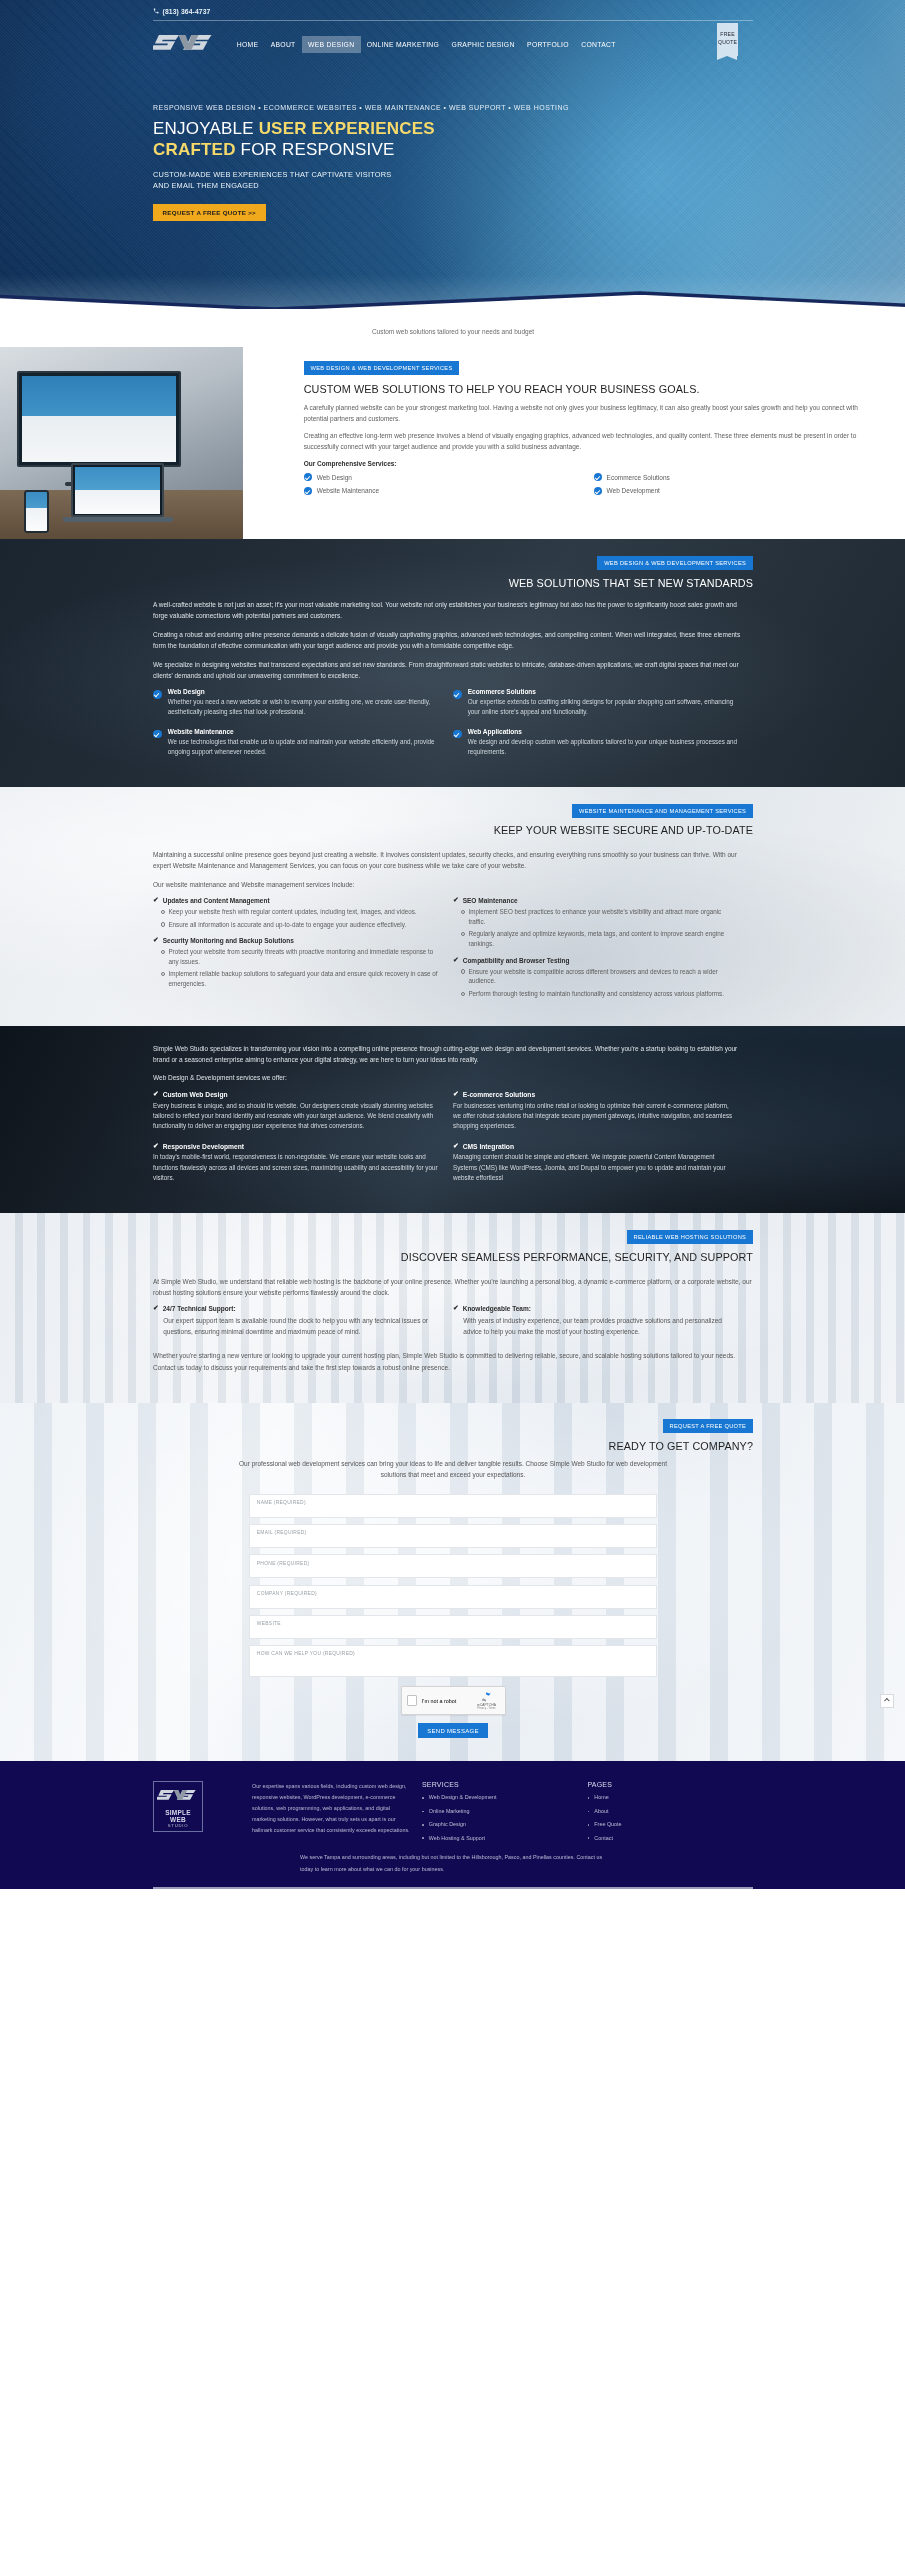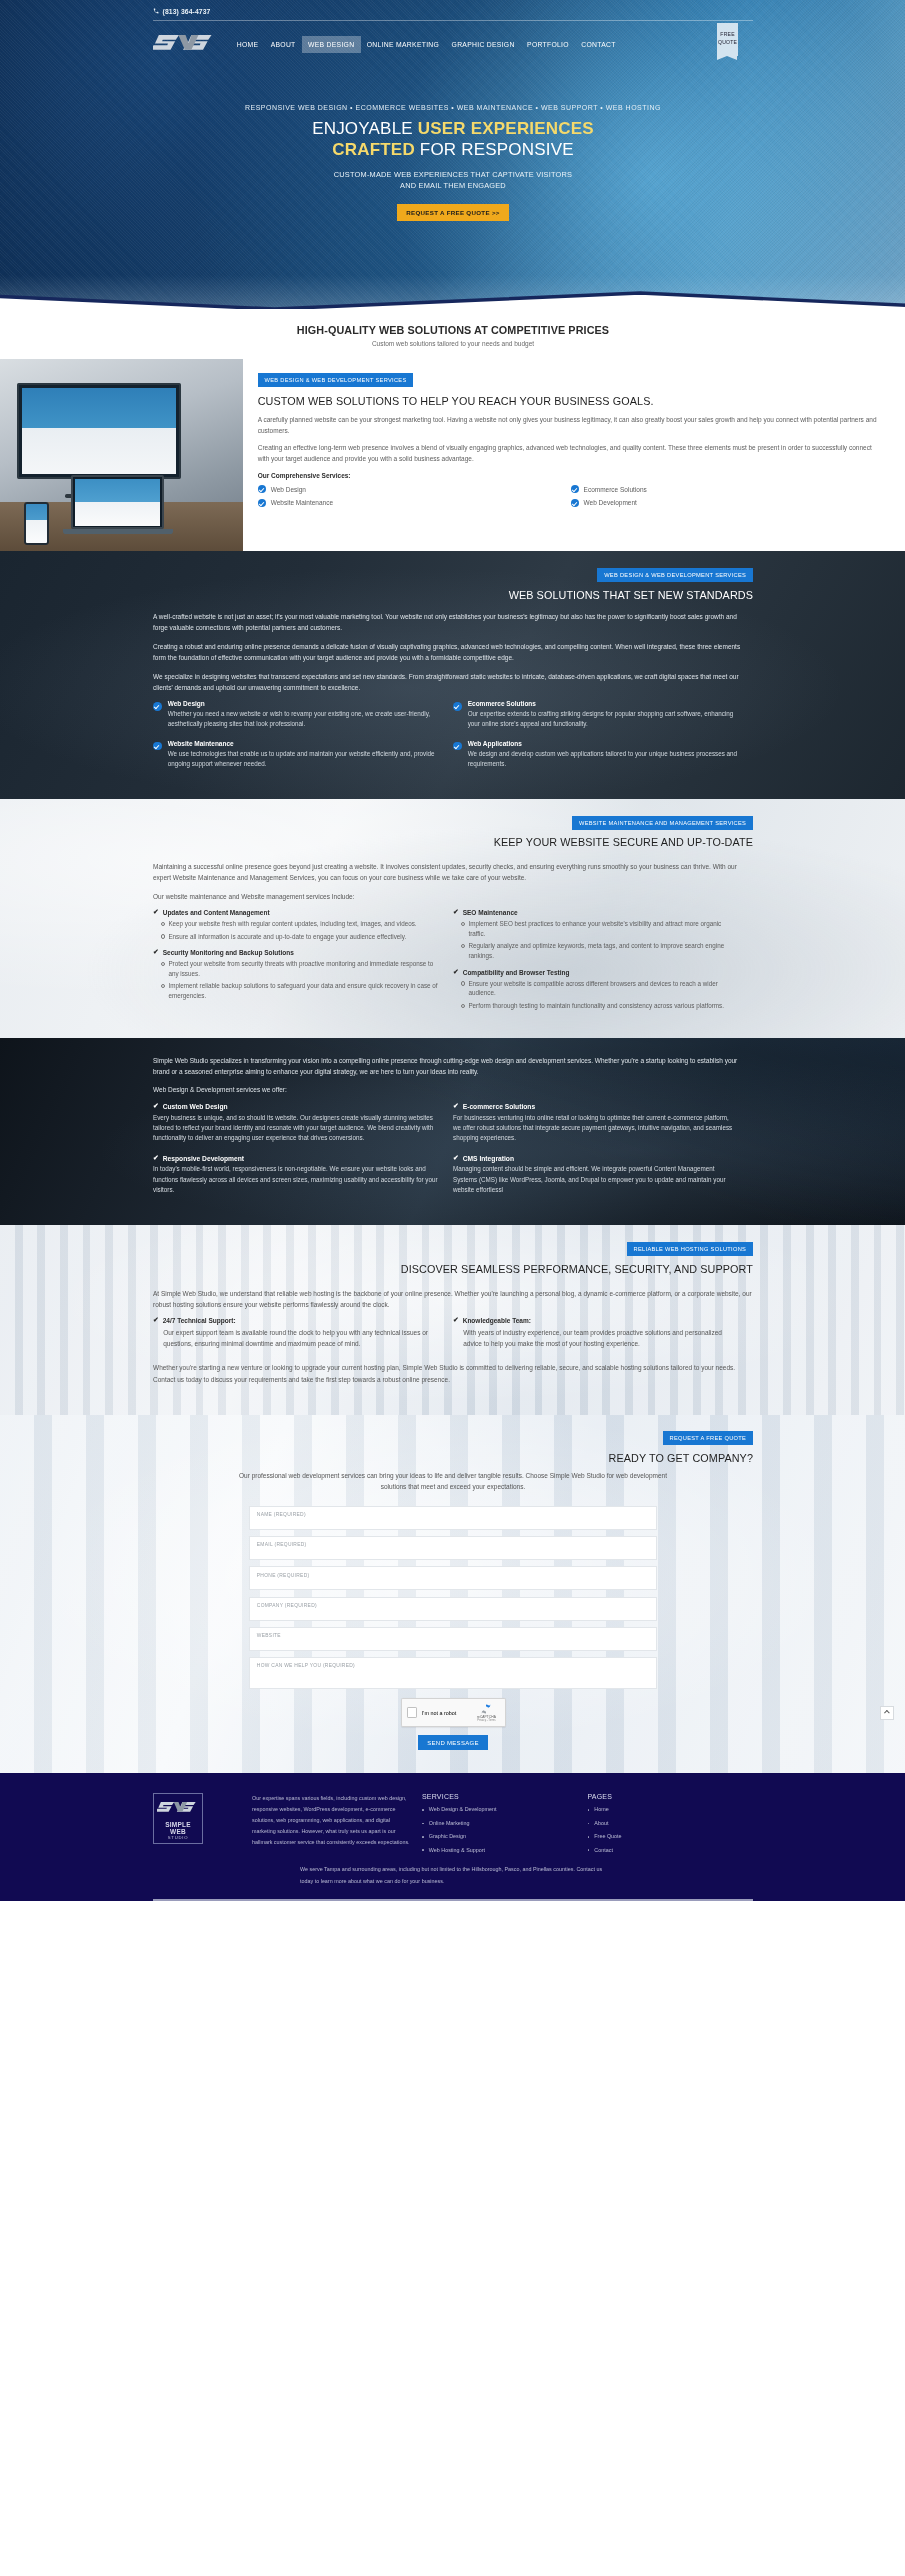--- a/index.html
+++ b/index.html
@@ -30,35 +30,35 @@
   .logo{width:65px;height:31px;position:relative;flex:0 0 auto;margin-left:0;}
   .logo svg{width:65px;height:31px;display:block;}
   .nav{display:flex;align-items:center;gap:0;margin-left:12.5px;padding-top:7.4px;}
   .nav a{color:#fff;font-size:6.8px;letter-spacing:0.3px;padding:5.1px 6.2px;text-decoration:none;white-space:nowrap;}
   .nav a.active{background:rgba(255,255,255,.30);}
   .freequote{position:absolute;right:14.7px;top:2.3px;width:21.5px;height:33px;background:rgba(235,242,248,.86);
     color:#223;font-size:5.1px;line-height:8.5px;text-align:center;padding-top:6.8px;letter-spacing:0.2px;}
   .freequote:after{content:"";position:absolute;left:0;bottom:-4.5px;border-left:10.8px solid rgba(235,242,248,.86);
     border-right:10.8px solid rgba(235,242,248,.86);border-bottom:4.5px solid transparent;}
 
-  .hero-copy{width:600px;margin:44px auto 0;text-align:center;}
+  .hero-copy{width:600px;margin:44px auto 0;text-align:left;}
   .hero-eyebrow{color:#e4eef5;font-size:7px;letter-spacing:0.5px;margin-bottom:7.4px;}
   .hero-h1{font-size:17px;line-height:1.26;color:#fff;font-weight:400;letter-spacing:0.2px;}
   .hero-h1 b{color:#f5d96b;font-weight:700;}
   .hero-sub{margin-top:8px;color:#eaf3f8;font-size:7.4px;line-height:1.5;letter-spacing:0.2px;}
   .cta{display:inline-block;margin-top:12.5px;background:#f0a91c;color:#1b1b1b;font-size:6.2px;font-weight:700;
     letter-spacing:0.3px;padding:5.1px 9.6px;text-decoration:none;}
   .hero-angle{position:absolute;left:0;right:0;bottom:0;height:24px;z-index:4;}
 
   
   .sec-white{background:#fff;padding:14.7px 0 0;}
   .sec-title{text-align:center;font-size:10.8px;font-weight:700;color:#2b2b2b;letter-spacing:0.1px;}
   .sec-sub{text-align:center;font-size:6.5px;color:#6a6a6a;margin-top:4px;}
 
-  .split{display:flex;margin-top:12.5px;}
+  .split{display:flex;margin-top:12.5px;gap:46px;}
   .split-img{width:243px;flex:0 0 243px;height:192px;position:relative;overflow:hidden;
     background:linear-gradient(160deg,#d9dee2 0%,#b6bec6 38%,#8e99a3 70%,#6d7884 100%);}
   .split-txt{flex:1;padding:13.6px 22.6px 0 14.7px;}
   .pill{display:inline-block;background:#1877d2;color:#fff;font-size:5.7px;letter-spacing:0.3px;padding:4px 6.8px;}
   .h2{font-size:10.8px;font-weight:400;color:#1f1f1f;line-height:1.28;margin:8px 0 6.8px;letter-spacing:0.1px;}
   .p{font-size:6.5px;line-height:1.62;color:#5d5d5d;margin-bottom:6.8px;}
   .lead{font-size:6.5px;font-weight:700;color:#2b2b2b;margin:8px 0 5.7px;}
   .chk2{display:flex;flex-wrap:wrap;}
   .chk2 .ci{width:50%;display:flex;align-items:center;gap:4.5px;margin-bottom:5.1px;font-size:6.5px;color:#5d5d5d;}
   .cdot{width:8.5px;height:8.5px;border-radius:50%;background:#1877d2;flex:0 0 8.5px;position:relative;}
@@ -229,21 +229,20 @@
         <a class="cta" href="#">REQUEST A FREE QUOTE &gt;&gt;</a>
       </div>
     </div>
     <svg class="hero-angle" viewBox="0 0 1600 42" preserveAspectRatio="none">
       <polygon points="0,42 0,20 480,42 1120,14 1600,36 1600,42" fill="#ffffff"></polygon>
       <polyline points="0,20 480,42 1120,14 1600,36" fill="none" stroke="#16275c" stroke-width="6"></polyline>
     </svg>
   </section>
 
   <section class="sec-white">
-    <h2 class="sec-title">HIGH-QUALITY WEB SOLUTIONS AT COMPETITIVE PRICES</h2>
     <p class="sec-sub">Custom web solutions tailored to your needs and budget</p>
     <div class="split">
       <div class="split-img">
         <div class="desk"></div>
         <div class="mon">
           <div class="mon-screen">
               <div class="mon-page"></div>
             </div>
           <div class="mon-stand"></div>
             <div class="mon-base"></div>

